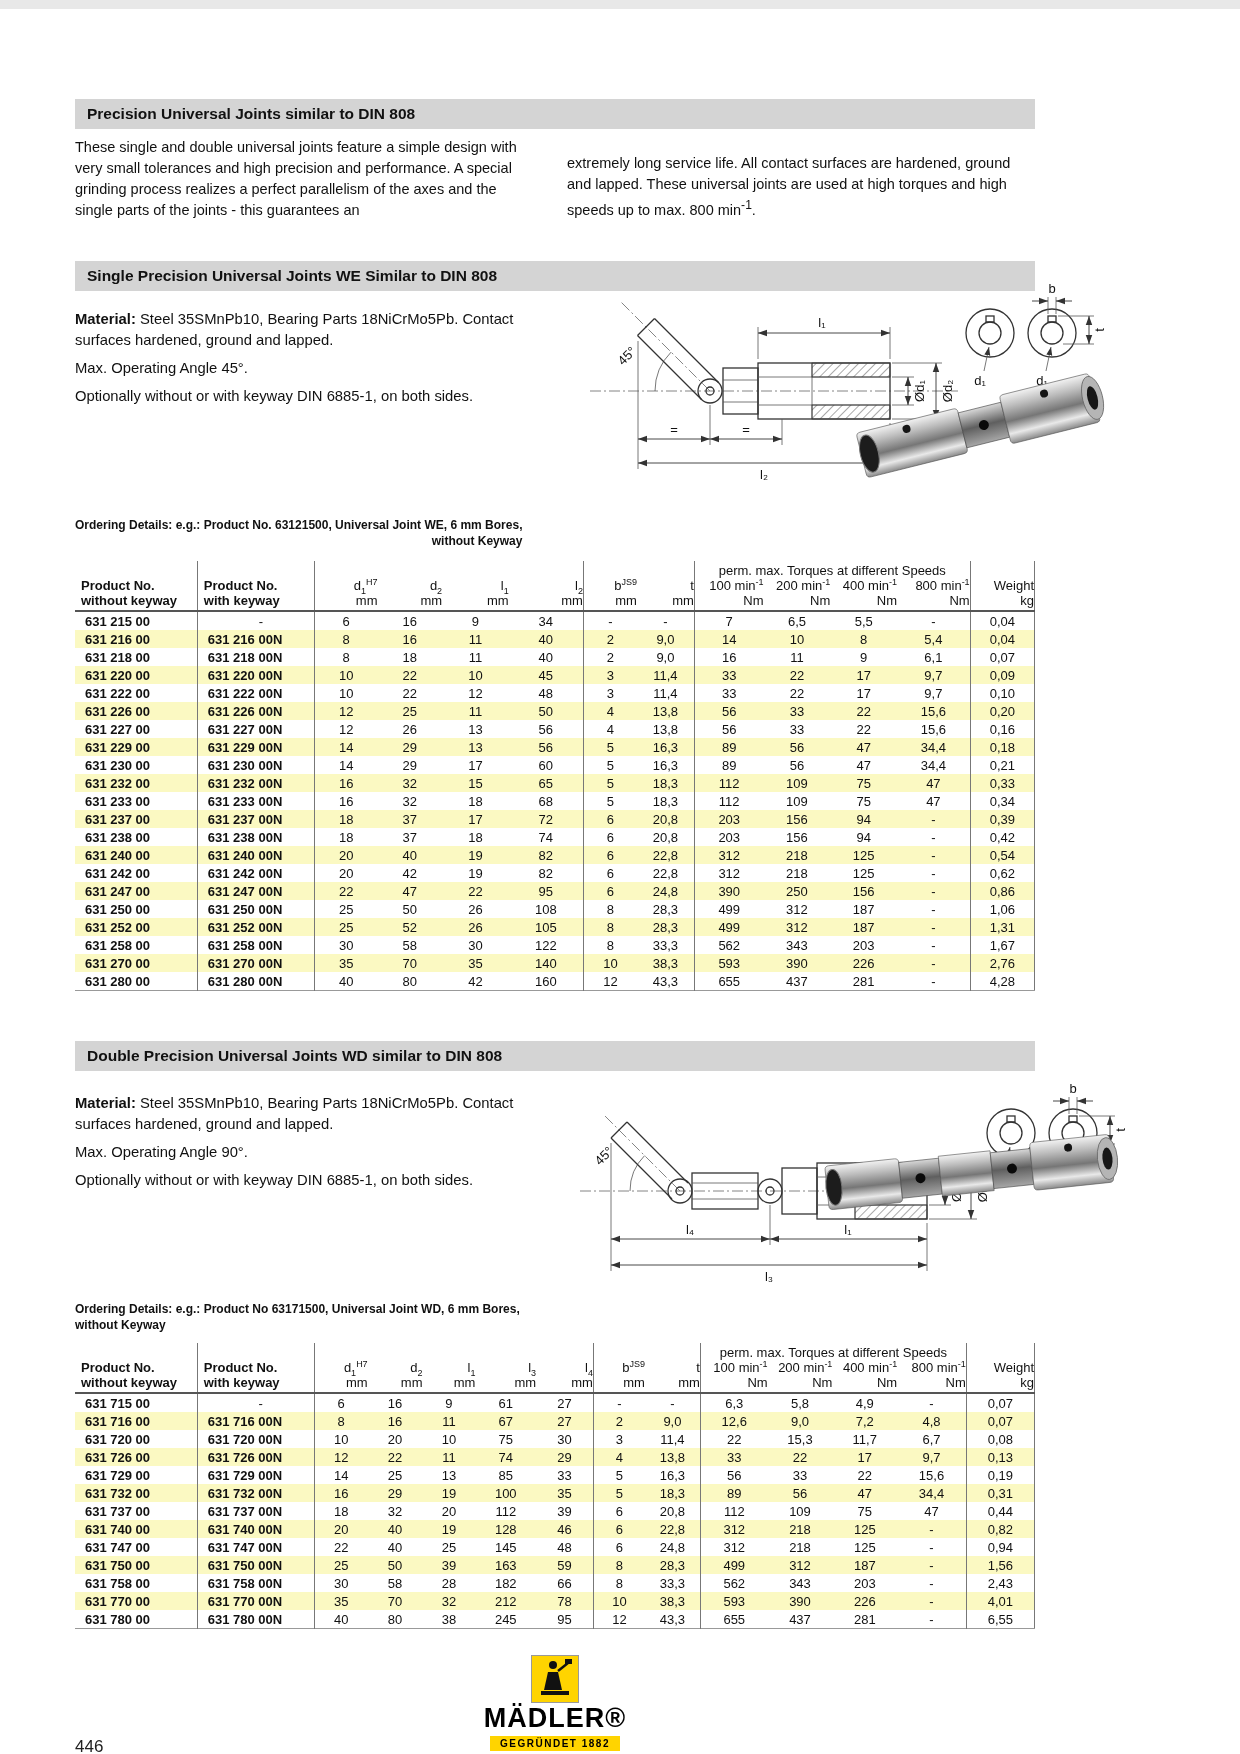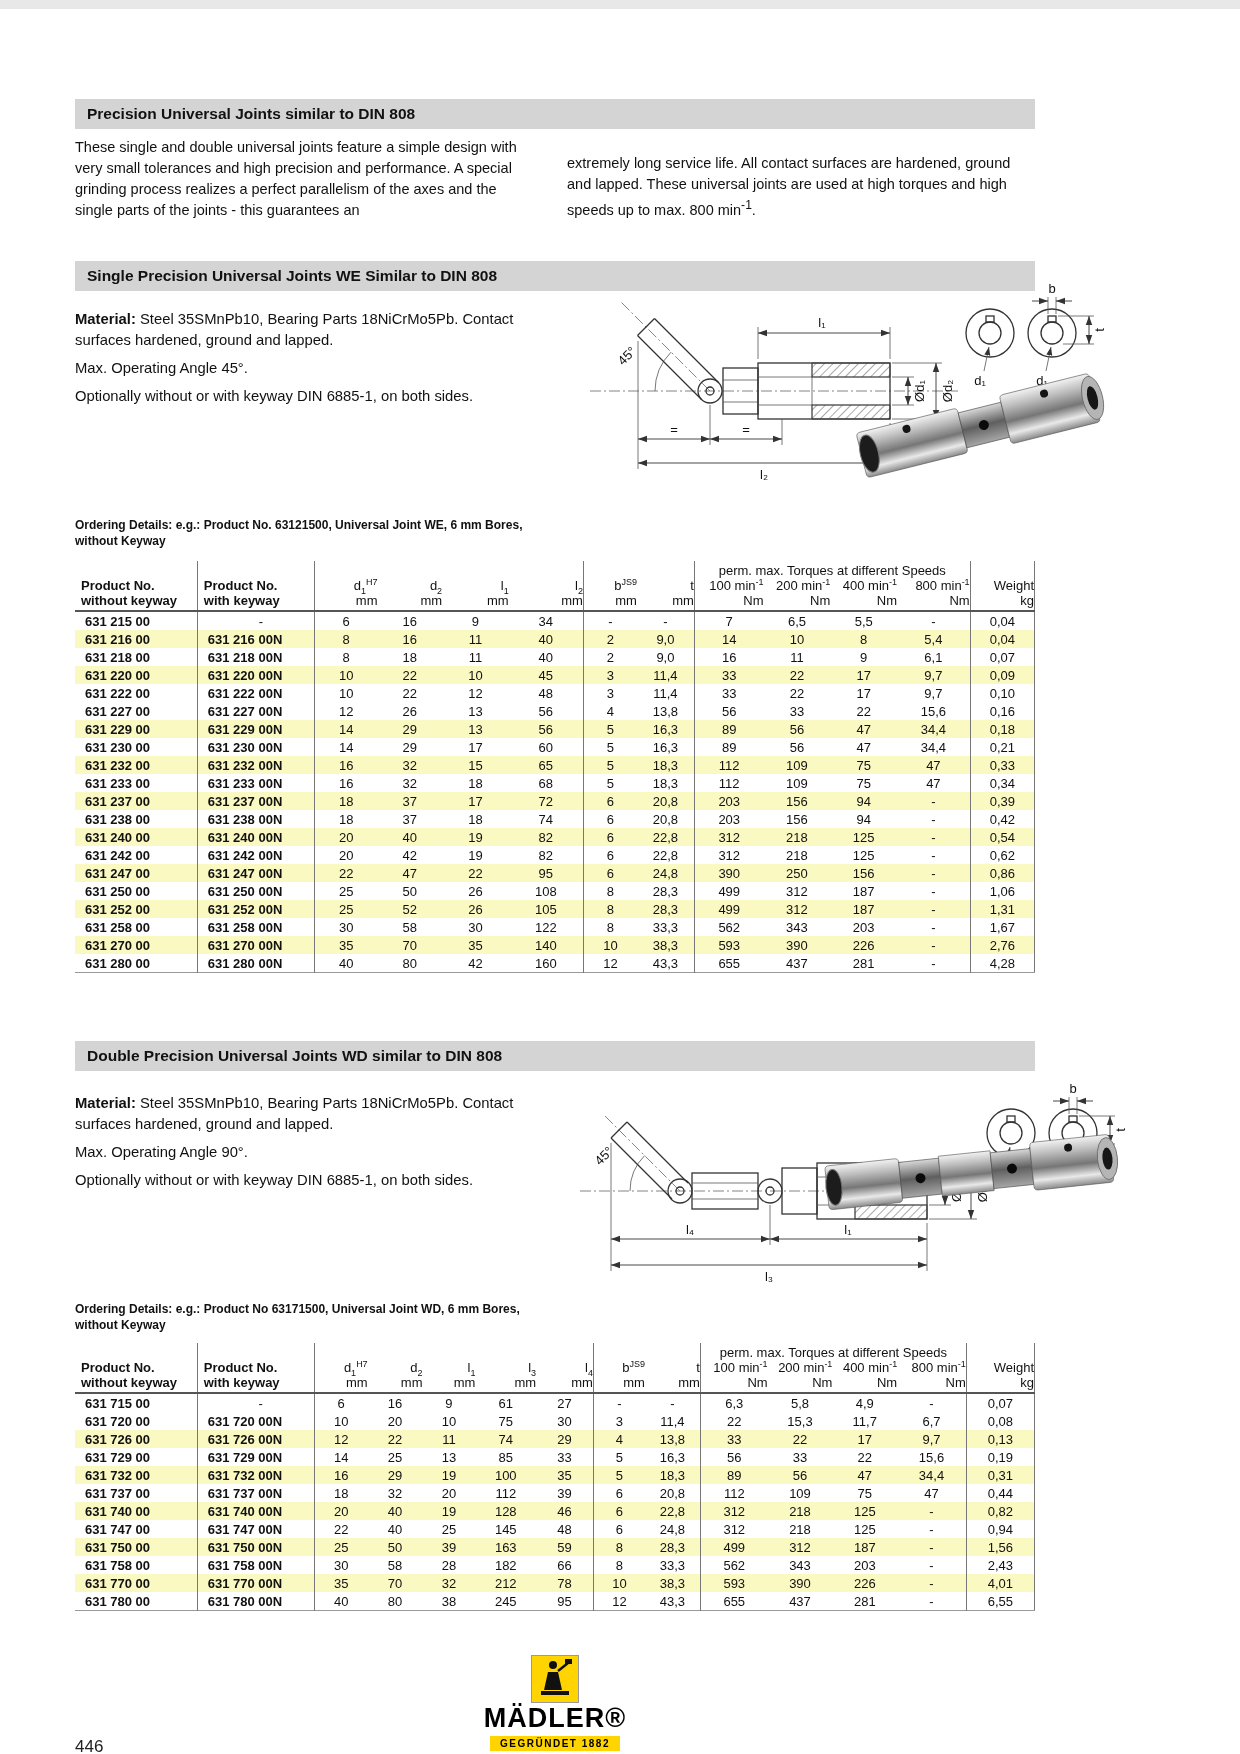--- a/index.html
+++ b/index.html
@@ -173,21 +173,21 @@
       <circle cx="58" cy="60" r="4" fill="#151515"></circle>
       <rect x="112" y="57" width="44" height="36" fill="url(#met2)" stroke="#444" stroke-width="0.6"></rect>
       <circle cx="134" cy="75" r="5" fill="#0a0a0a"></circle>
       <rect x="156" y="50" width="92" height="50" rx="4" fill="url(#met)" stroke="#555" stroke-width="0.6"></rect>
       <circle cx="200" cy="59" r="4" fill="#151515"></circle>
       <ellipse cx="246" cy="75" rx="10" ry="22" fill="#b5b5b5" stroke="#666" stroke-width="0.8"></ellipse>
       <ellipse cx="246" cy="75" rx="5" ry="12" fill="#161616"></ellipse>
     </g>
   </svg>
 
-  <div class="ordering" style="top:508px;">
+  <div class="ordering" style="top:508px;text-align:right;">
     <div>Ordering Details: e.g.: Product No. 63121500, Universal Joint WE, 6 mm Bores,</div>
     <div>without Keyway</div>
   </div>
 
   <table id="t1" class="ptable" style="top:552px;width:960px;">
       <thead>
         <tr class="sprow">
           <td colspan="1"></td>
           <td colspan="1" class="bl"></td>
           <td colspan="4" class="bl"></td>
@@ -279,20 +279,35 @@
           <td>22</td>
           <td>12</td>
           <td>48</td>
           <td>3</td>
           <td>11,4</td>
           <td>33</td>
           <td>22</td>
           <td>17</td>
           <td>9,7</td>
           <td>0,10</td>
+        </tr>
+        <tr class="hl">
+          <td>631 226 00</td>
+          <td>631 226 00N</td>
+          <td>12</td>
+          <td>25</td>
+          <td>11</td>
+          <td>50</td>
+          <td>4</td>
+          <td>13,8</td>
+          <td>56</td>
+          <td>33</td>
+          <td>22</td>
+          <td>15,6</td>
+          <td>0,20</td>
         </tr>
         <tr>
           <td>631 227 00</td>
           <td>631 227 00N</td>
           <td>12</td>
           <td>26</td>
           <td>13</td>
           <td>56</td>
           <td>4</td>
           <td>13,8</td>
@@ -644,20 +659,36 @@
           <td>61</td>
           <td>27</td>
           <td>-</td>
           <td>-</td>
           <td>6,3</td>
           <td>5,8</td>
           <td>4,9</td>
           <td>-</td>
           <td>0,07</td>
         </tr>
+        <tr class="hl">
+          <td>631 716 00</td>
+          <td>631 716 00N</td>
+          <td>8</td>
+          <td>16</td>
+          <td>11</td>
+          <td>67</td>
+          <td>27</td>
+          <td>2</td>
+          <td>9,0</td>
+          <td>12,6</td>
+          <td>9,0</td>
+          <td>7,2</td>
+          <td>4,8</td>
+          <td>0,07</td>
+        </tr>
         <tr>
           <td>631 720 00</td>
           <td>631 720 00N</td>
           <td>10</td>
           <td>20</td>
           <td>10</td>
           <td>75</td>
           <td>30</td>
           <td>3</td>
           <td>11,4</td>

